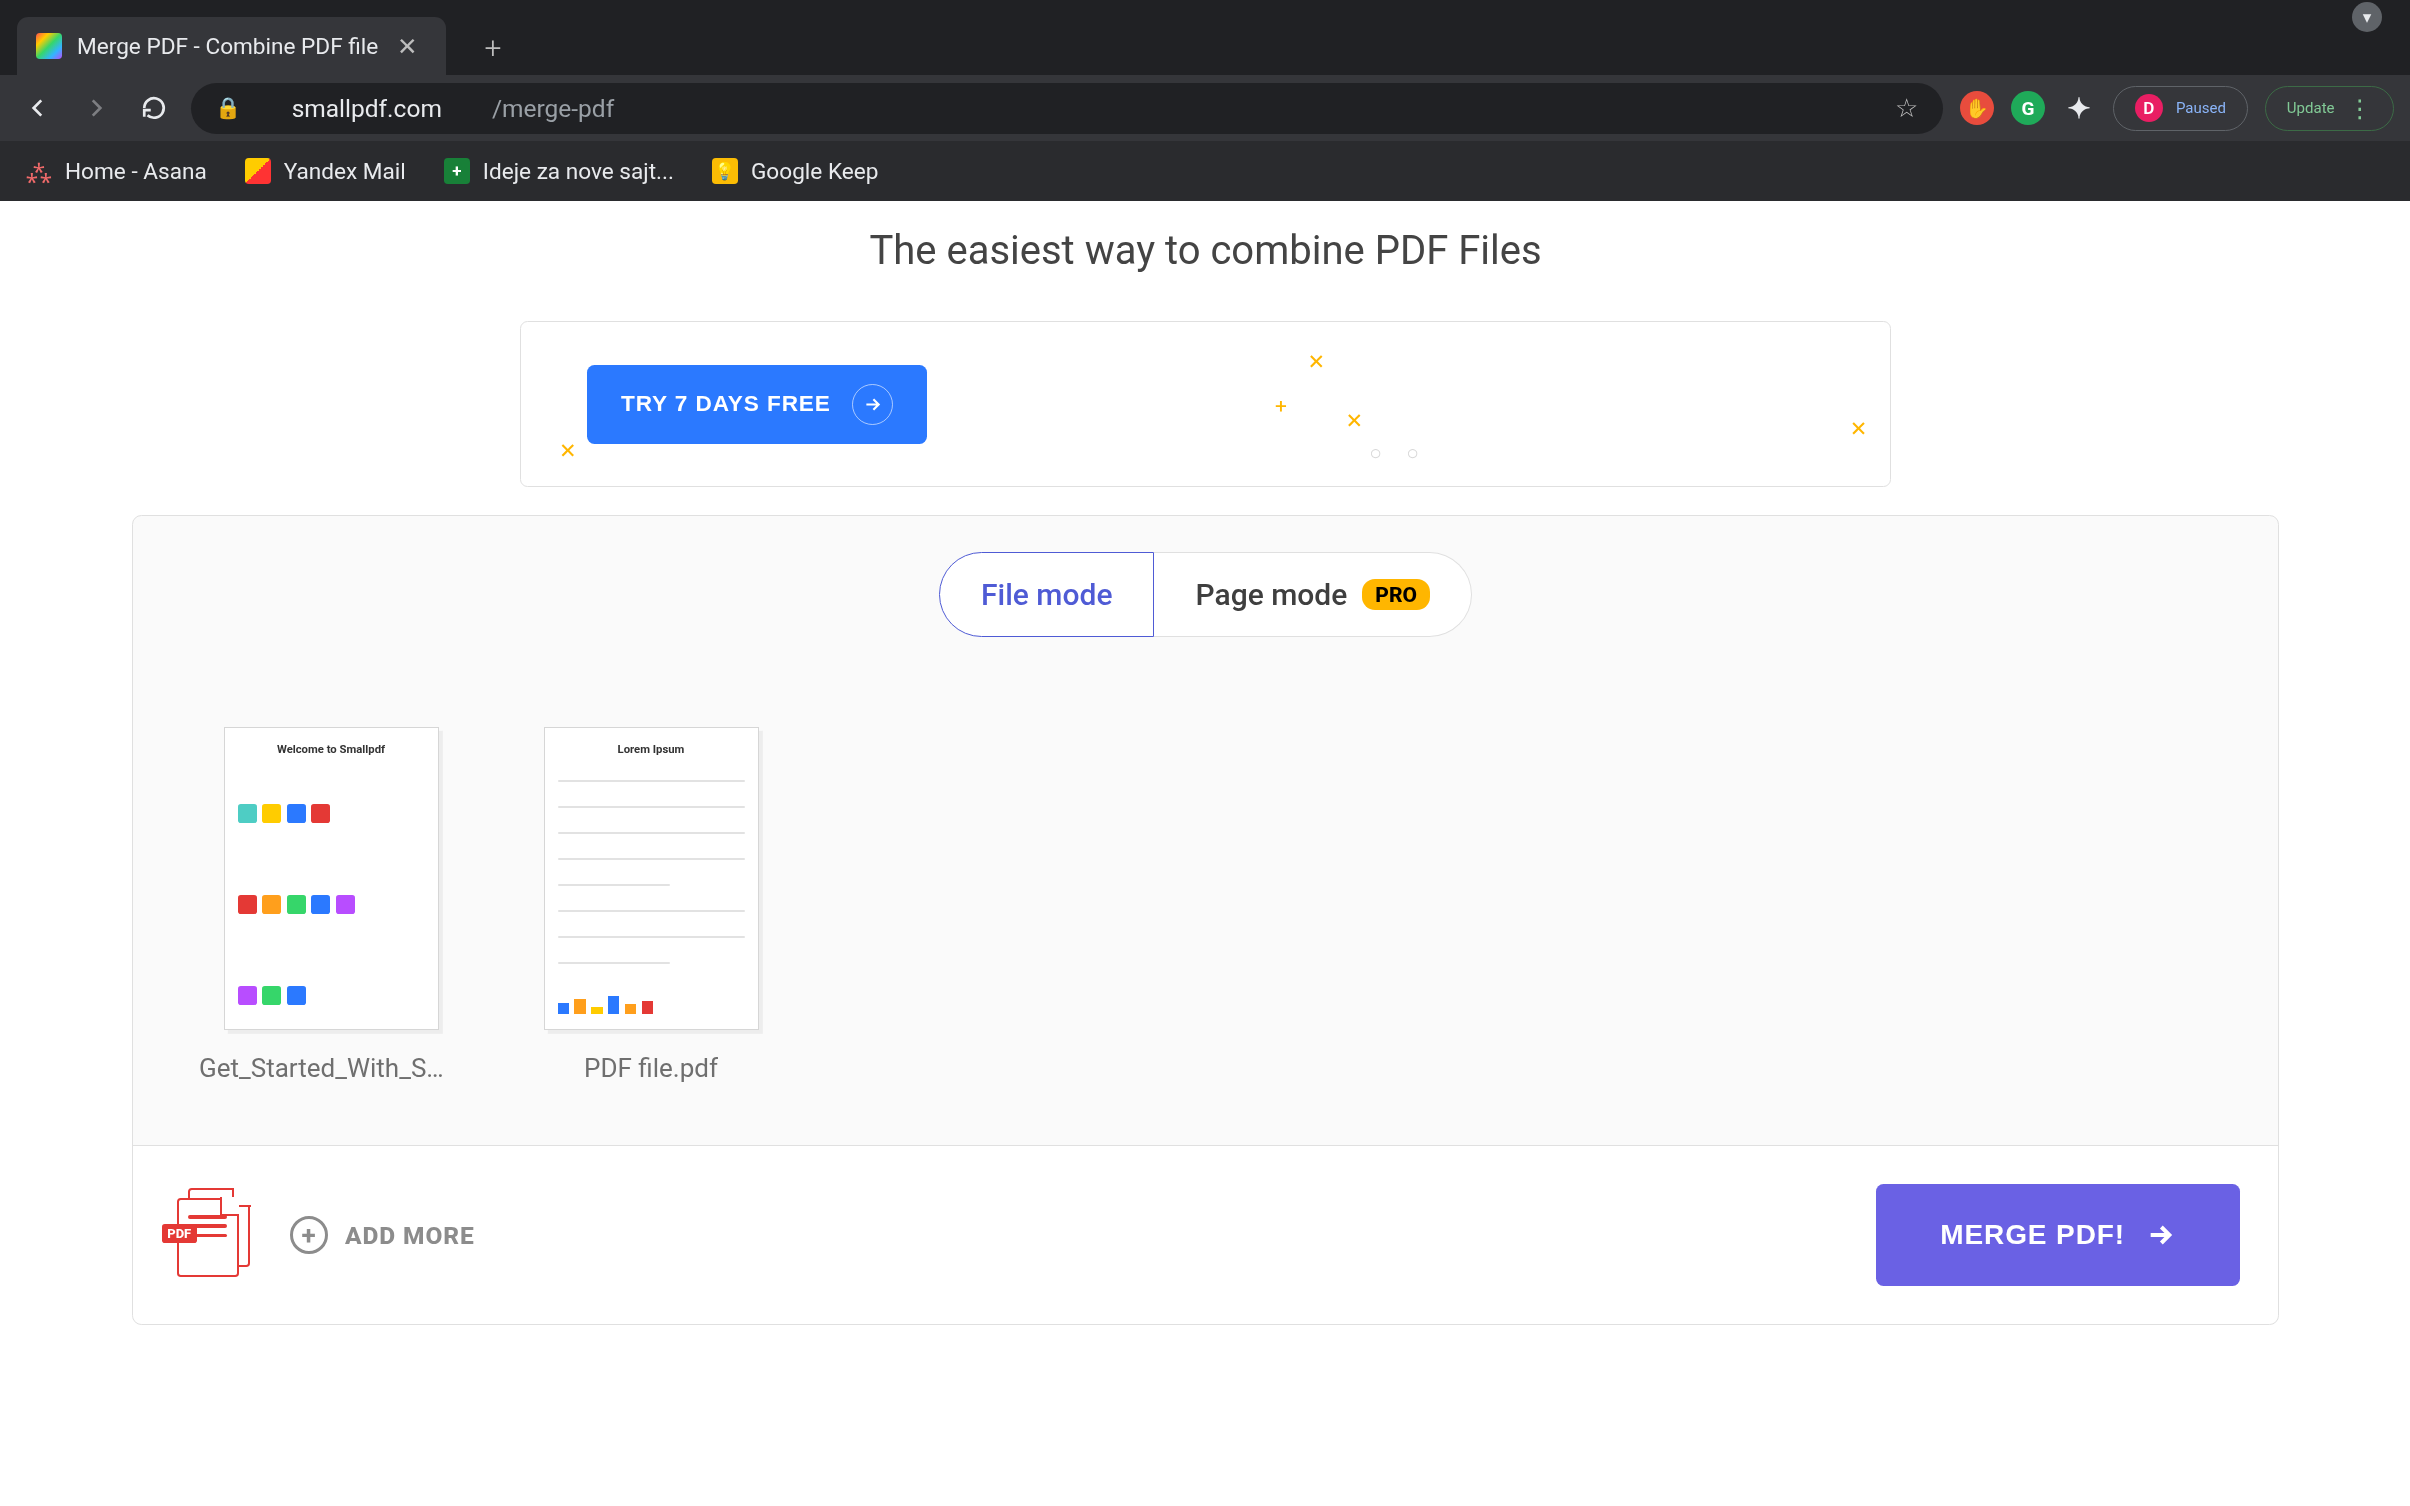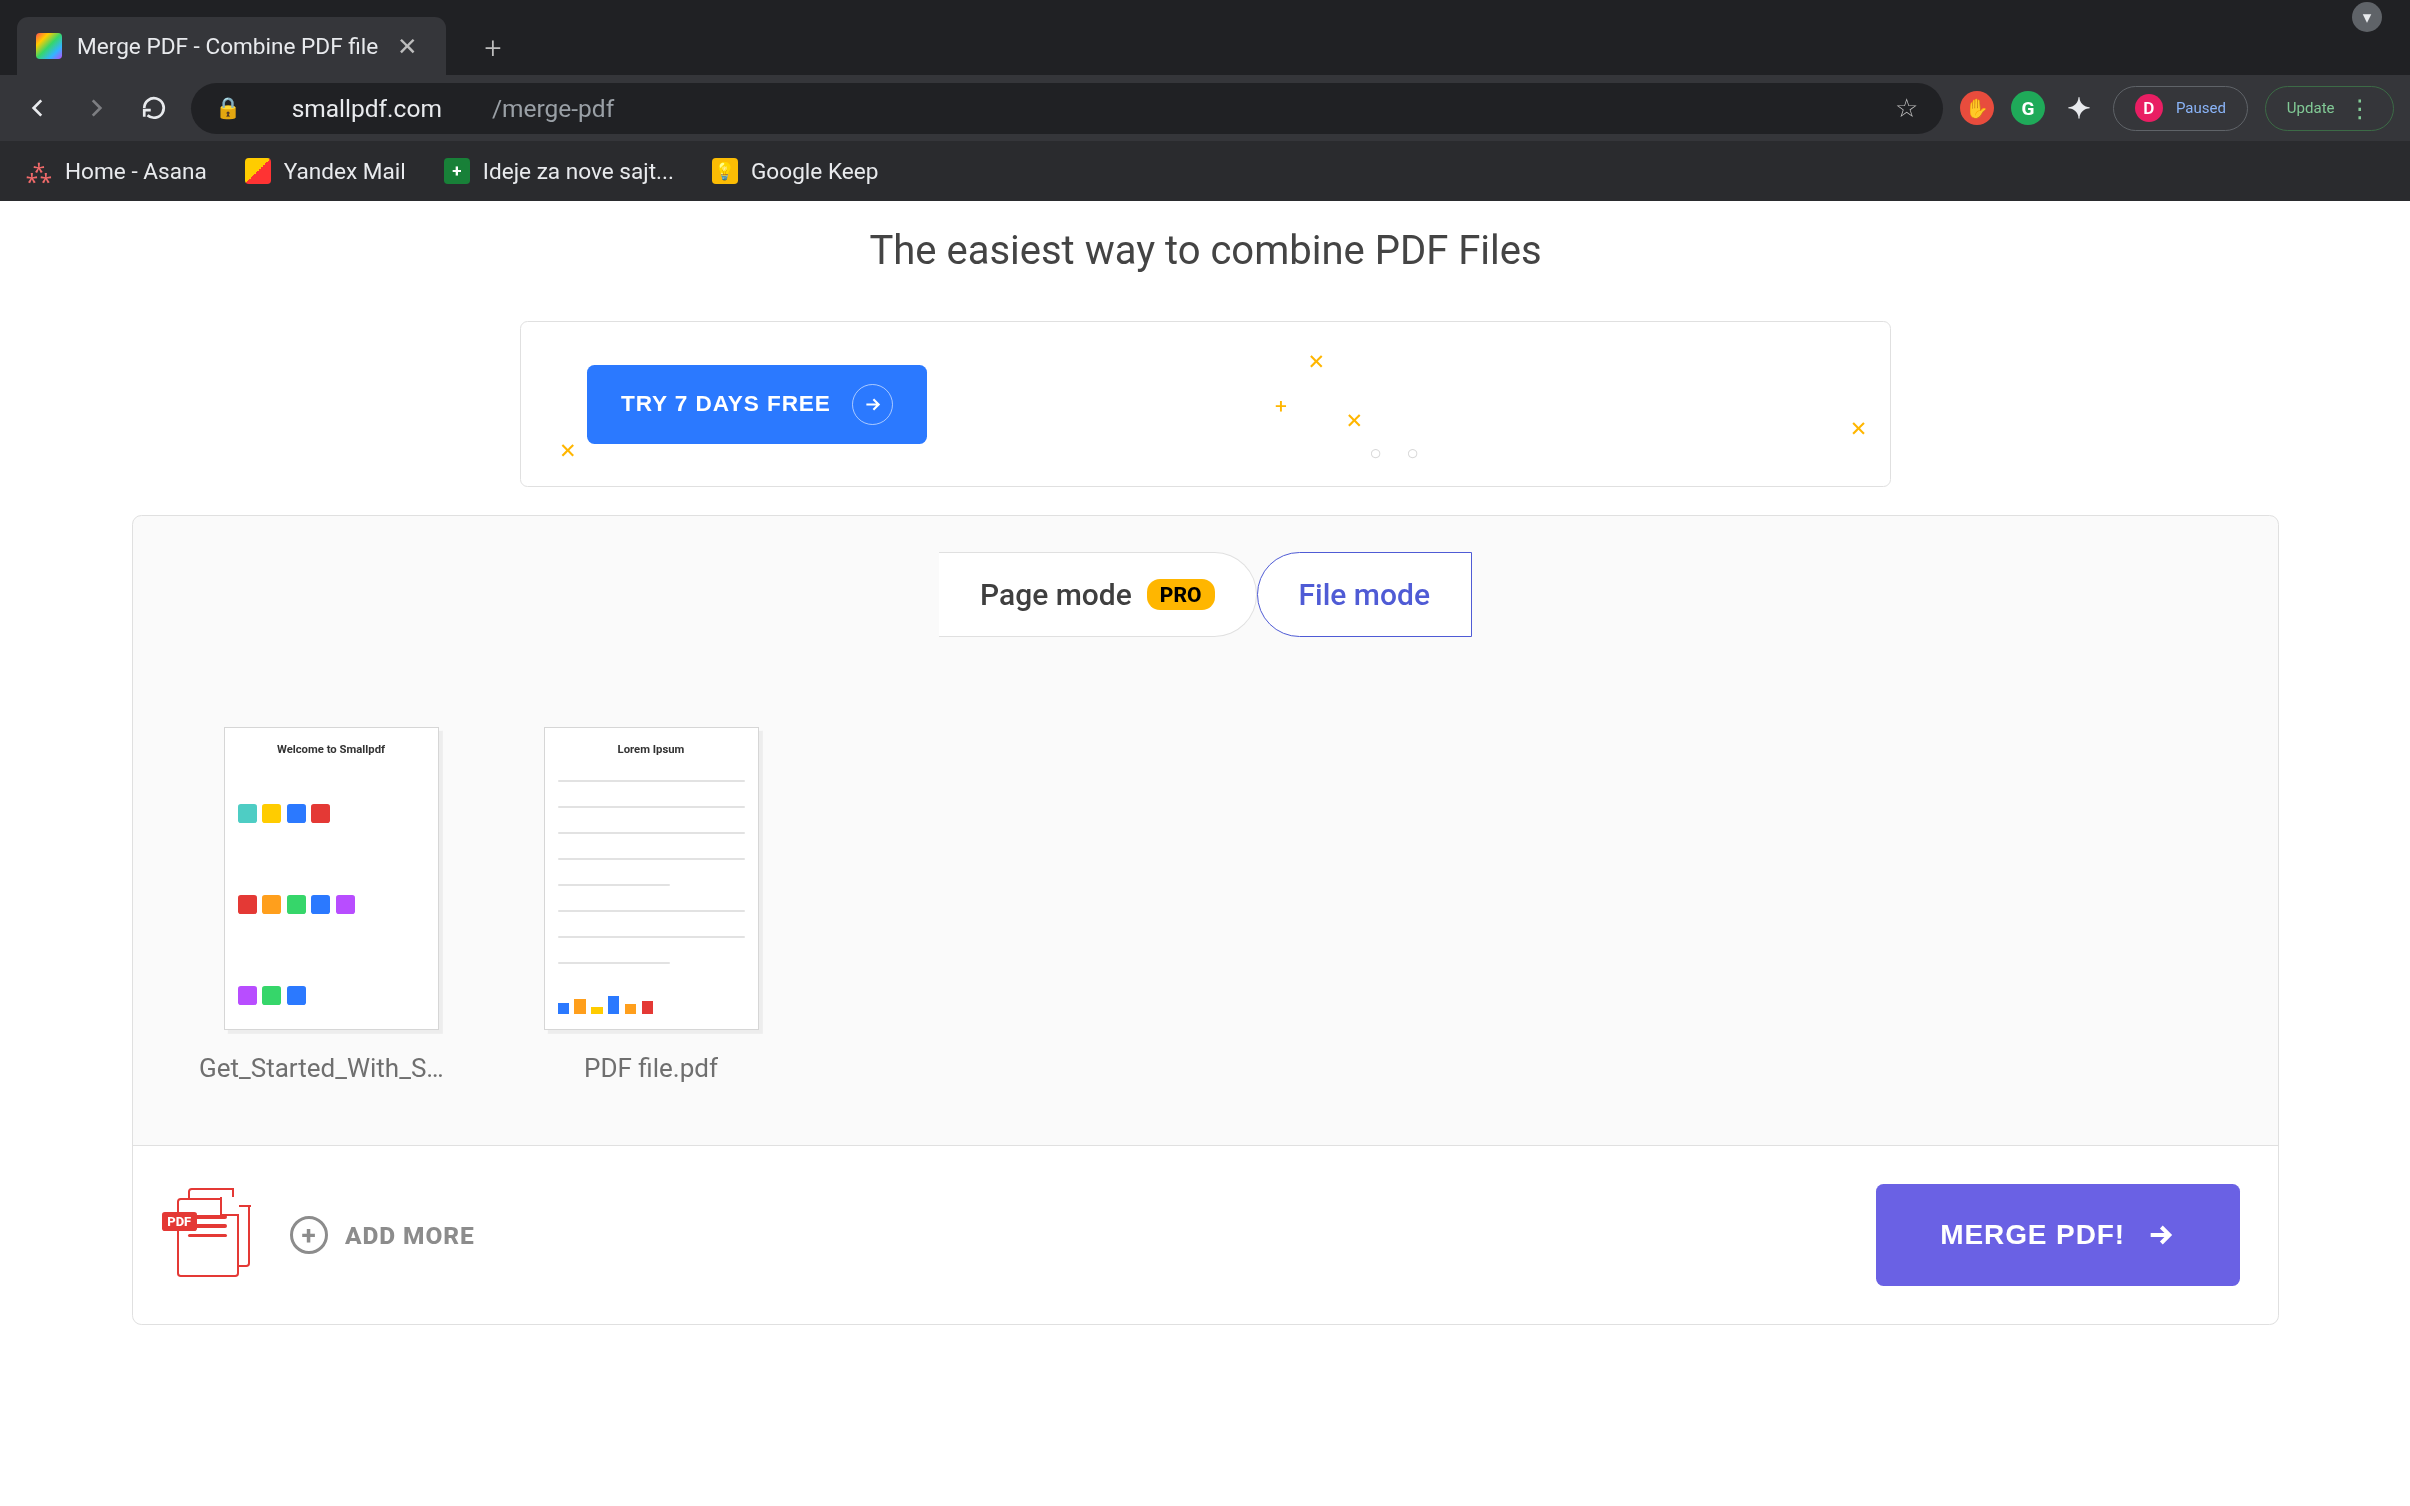--- a/index.html
+++ b/index.html
@@ -281,21 +281,21 @@
     position:absolute; width:62px; height:79px;
     border:2.8px solid #e43935; border-radius:3.8px 3.8px 3.8px 3.8px;
     background:#fff;
   }
   .pdf-page:before {
     content:""; position:absolute; top:-2.8px; right:-2.8px;
     width:17px; height:17px; background:#fff;
     border-left:2.8px solid #e43935; border-bottom:2.8px solid #e43935;
   }
   .pdf-label {
-    position:absolute; left:-9.4px; top:24px;
+    position:absolute; left:-9.4px; top:36px;
     background:#e43935; color:#fff; font-size:13px; font-weight:800;
     padding:1.9px 5.6px; border-radius:2.8px;
   }
   .pdf-lines {
     position:absolute; top:15px; left:9.4px; right:9.4px;
     display:flex; flex-direction:column; gap:5.6px;
   }
   .pdf-lines span { height:3.8px; background:#e43935; border-radius:1.9px; }
 
   .add-more {
@@ -422,26 +422,26 @@
             <path d="M5 12h14M13 6l6 6-6 6"></path>
           </svg>
       </span>
     </button>
   </div>
 
   <div class="work-card">
 
     <div class="mode-tabs-wrap">
       <div class="mode-tabs">
+        <div class="mode-pill left">
+          <span>File mode</span>
+        </div>
         <div class="mode-pill right">
           <span>Page mode</span>
           <span class="pro-badge">PRO</span>
-        </div>
-        <div class="mode-pill left">
-          <span>File mode</span>
         </div>
       </div>
     </div>
 
     <div class="files-area">
 
       <div class="file-card">
         <div class="thumb">
           <div class="th-title">Welcome to Smallpdf</div>
           <div class="th-line short"></div>

